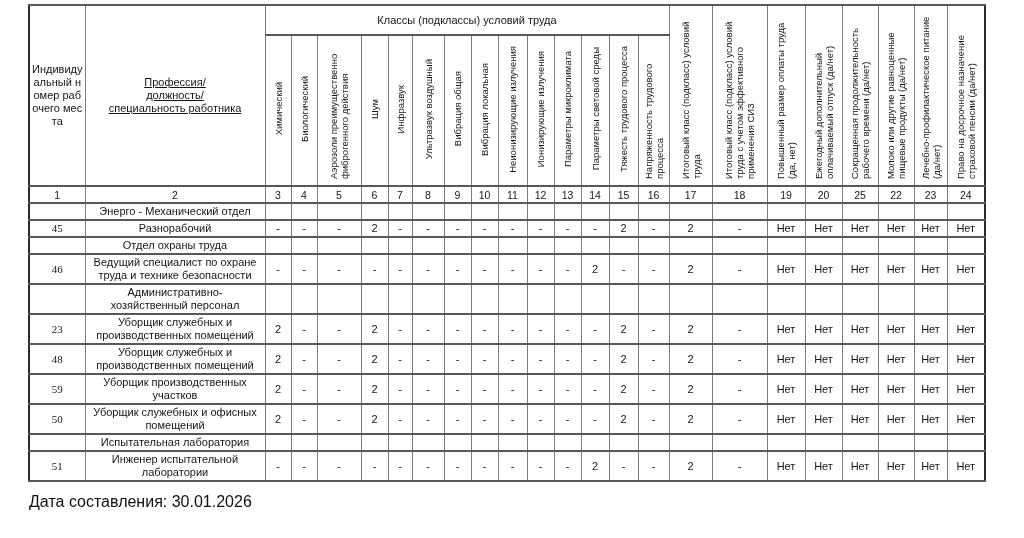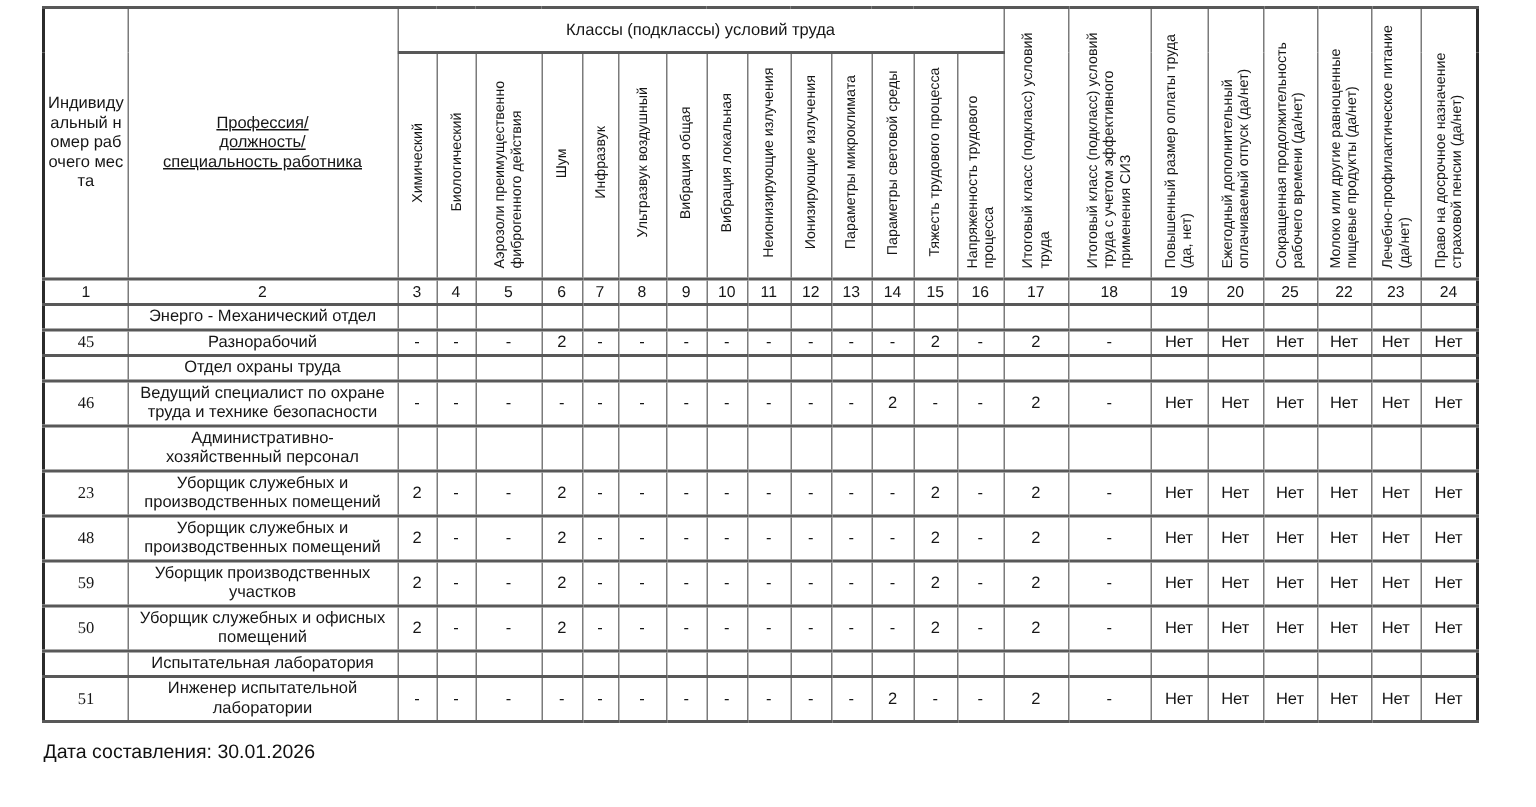--- a/index.html
+++ b/index.html
@@ -35,21 +35,21 @@
     font-size:9.5px;line-height:11px;max-height:140px;
     text-align:left;
   }
   td.res{vertical-align:middle;}
   td.res .vtext{max-height:170px;}
   tr.num-row td{height:15px;font-size:10.5px;padding:0 1px;line-height:14px;}
   td.section-label{font-weight:normal;white-space:pre-line;}
   td.rownum{font-size:11px;font-family:Liberation Serif, serif;}
   td.profession{padding:1px 4px;margin-top:40px;}
   td.val{font-size:11px;}
-  .date-line{font-size:13px;margin:11px 0 0 1px;color:#111;}
+  .date-line{font-size:16px;margin:11px 0 0 1px;color:#111;}
 </style>
 </head>
 <body>
 
 <div class="page">
 
   <table class="sout">
       <colgroup>
         <col style="width: 56px;">
         <col style="width: 180px;">

